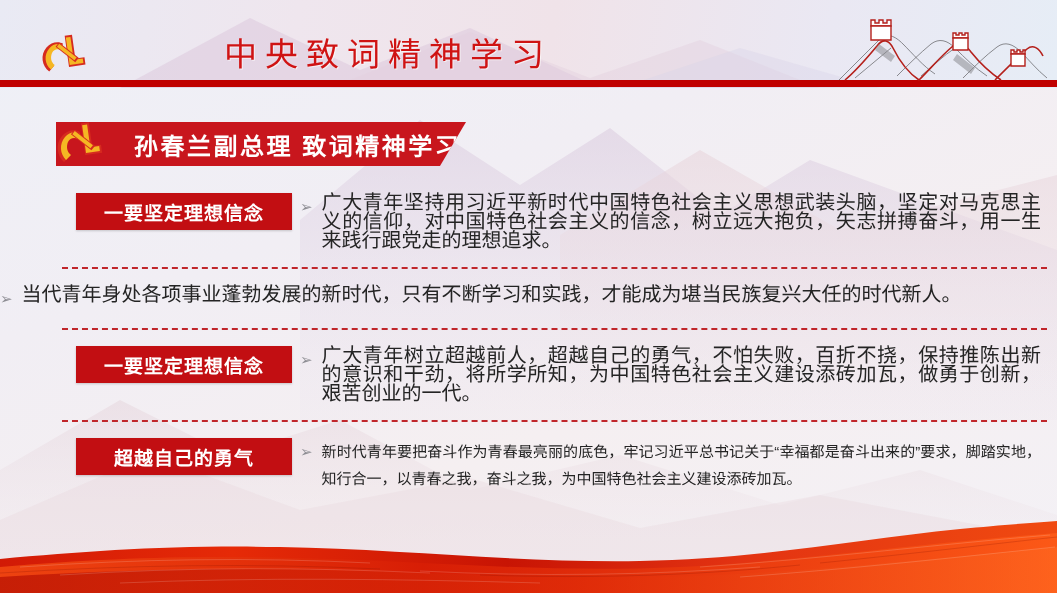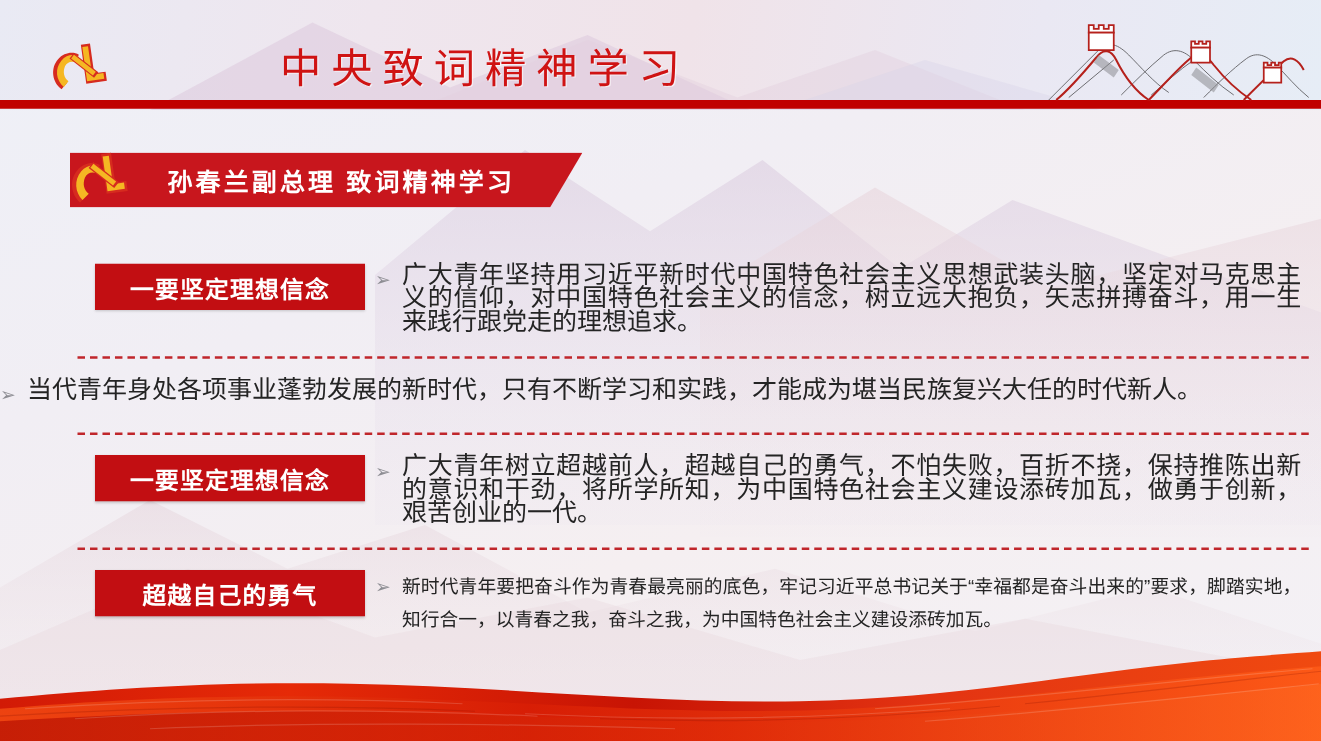--- a/index.html
+++ b/index.html
@@ -44,29 +44,29 @@
 
   
   .banner-wrap { position:absolute; left:56px; top:122px; height:44px; z-index:5; }
   .banner {
     position:relative; height:44px; width:410px;
     background:#c8161d;
     clip-path:polygon(0 0, 100% 0, calc(100% - 26px) 100%, 0 100%);
     display:flex; align-items:center;
   }
   .banner-text {
-    margin-left:78px; color:#ffffff; font-size:20px; font-weight:bold;
+    margin-left:78px; color:#ffffff; font-size:24px; font-weight:bold;
     letter-spacing:2.5px; white-space:nowrap;
   }
   .emblem-banner {
     position:absolute; left:-6px; top:-6px; width:56px; height:52px; z-index:6;
   }
 
   
-  .content { position:absolute; left:0; top:203px; width:900px; z-index:4; }
+  .content { position:absolute; left:0; top:185px; width:900px; z-index:4; }
   .row { position:relative; width:1057px; display:flex; align-items:flex-start; }
   .label-cell { width:300px; flex:0 0 300px; padding-left:76px; }
   .label-box {
     display:inline-flex; align-items:center; justify-content:center;
     background:#c20e12; color:#fff;
     width:216px; height:37px;
     font-size:19px; font-weight:bold; letter-spacing:1px;
     box-shadow:0 1px 2px rgba(0,0,0,.18);
   }
   .para-cell { flex:1 1 auto; display:flex; padding-right:16px; }

